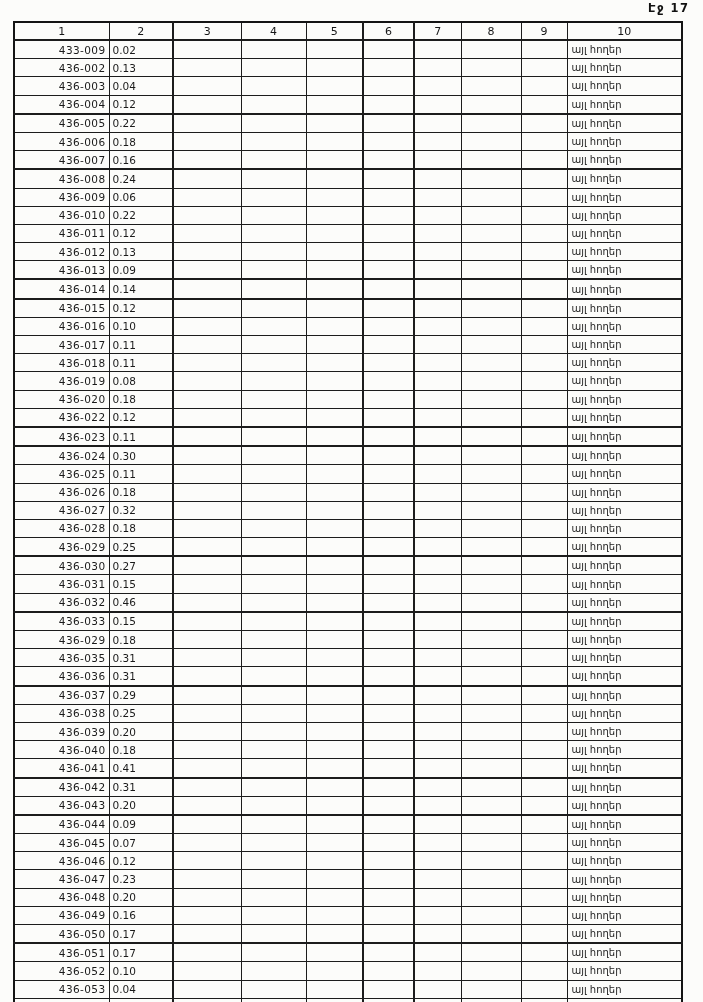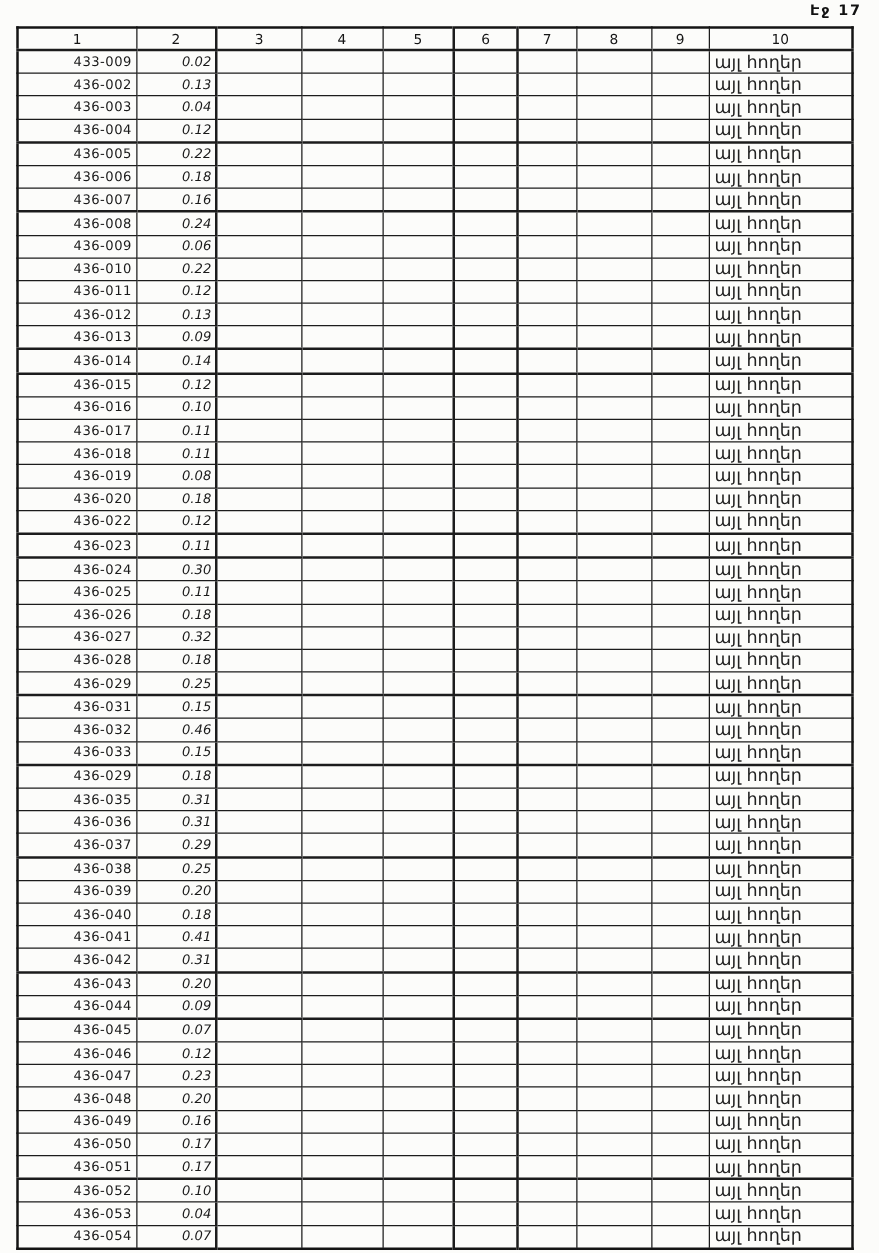--- a/index.html
+++ b/index.html
@@ -62,26 +62,25 @@
     height: 17.2px;
     font-size: 10.5px;
     vertical-align: middle;
   }
   tbody td:nth-child(1) {
     padding-left: 5px;
     text-align: right;
     letter-spacing: 0.4px;
   }
   tbody td:nth-child(2) {
-    text-align: right;
-    font-style: italic;
+    text-align: left;
   }
   tbody td:nth-child(10) {
     padding-left: 4px;
-    font-size: 14px;
+    font-size: 10px;
     color: #222;
   }
   
   th:nth-child(2), td:nth-child(2) { border-right-width: 2px; }
   th:nth-child(5), td:nth-child(5) { border-right-width: 2px; }
   th:nth-child(6), td:nth-child(6) { border-right-width: 2px; }
   tbody tr:nth-child(7n) td  { border-bottom-width: 2px; }
   tbody tr:nth-child(9n+4) td { border-bottom-width: 2px; }
   tbody tr:nth-child(11n+2) td { border-top-width: 1px; }
 </style>
@@ -448,20 +447,32 @@
         <td></td>
         <td></td>
         <td></td>
         <td></td>
         <td></td>
         <td></td>
         <td></td>
         <td>այլ հողեր</td>
       </tr>
       <tr>
+        <td>436-030</td>
+        <td>0.27</td>
+        <td></td>
+        <td></td>
+        <td></td>
+        <td></td>
+        <td></td>
+        <td></td>
+        <td></td>
+        <td>այլ հողեր</td>
+      </tr>
+      <tr>
         <td>436-031</td>
         <td>0.15</td>
         <td></td>
         <td></td>
         <td></td>
         <td></td>
         <td></td>
         <td></td>
         <td></td>
         <td>այլ հողեր</td>

